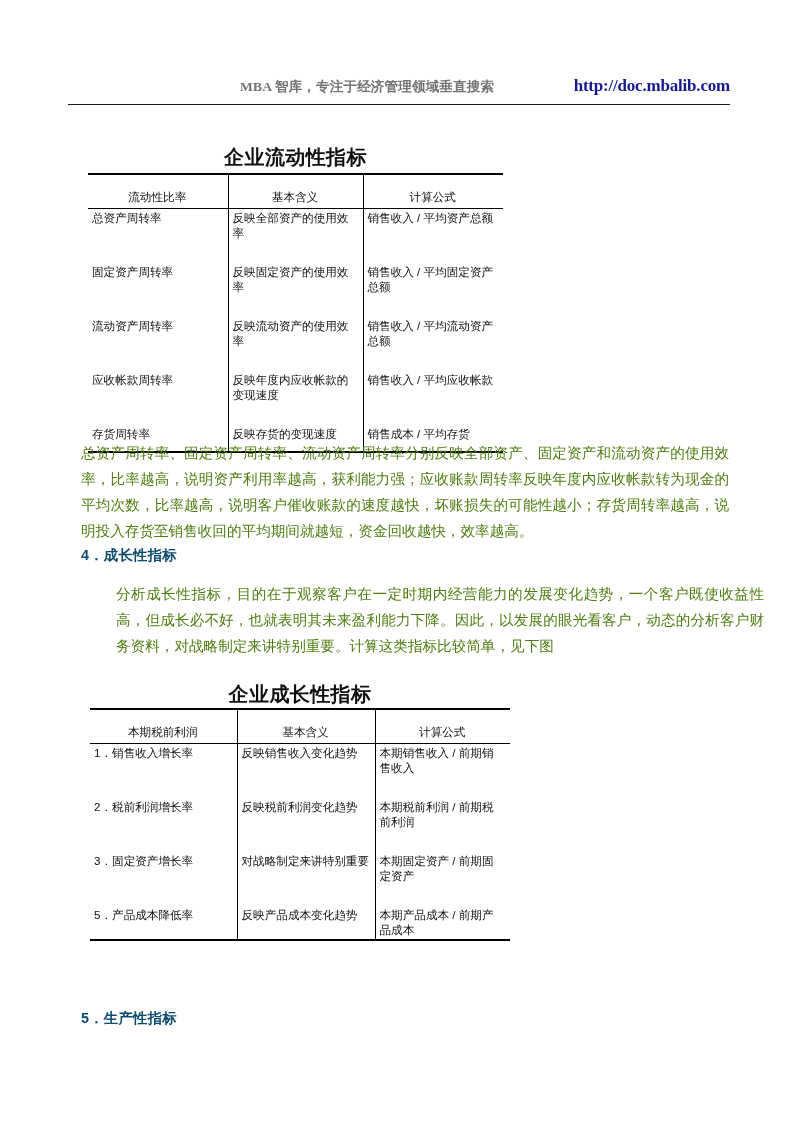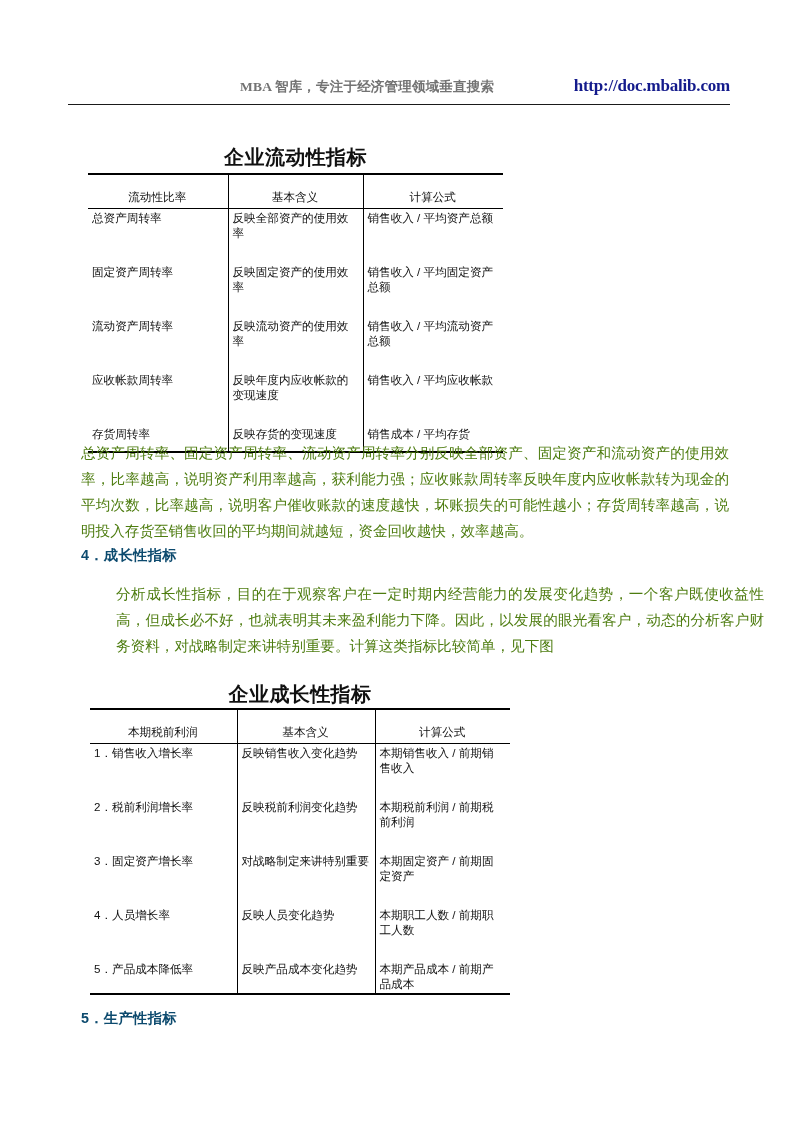--- a/index.html
+++ b/index.html
@@ -269,25 +269,20 @@
         <td>2．税前利润增长率</td>
         <td>反映税前利润变化趋势</td>
         <td>本期税前利润 / 前期税前利润</td>
       </tr>
       <tr>
         <td>3．固定资产增长率</td>
         <td>对战略制定来讲特别重要</td>
         <td>本期固定资产 / 前期固定资产</td>
       </tr>
       <tr>
-        <td>4．人员增长率</td>
-        <td>反映人员变化趋势</td>
-        <td>本期职工人数 / 前期职工人数</td>
-      </tr>
-      <tr>
         <td>5．产品成本降低率</td>
         <td>反映产品成本变化趋势</td>
         <td>本期产品成本 / 前期产品成本</td>
       </tr>
     </tbody>
   </table>
 
   <div class="section-heading" style="left:81px; top:1009px;">5．生产性指标</div>
 
 </div>

